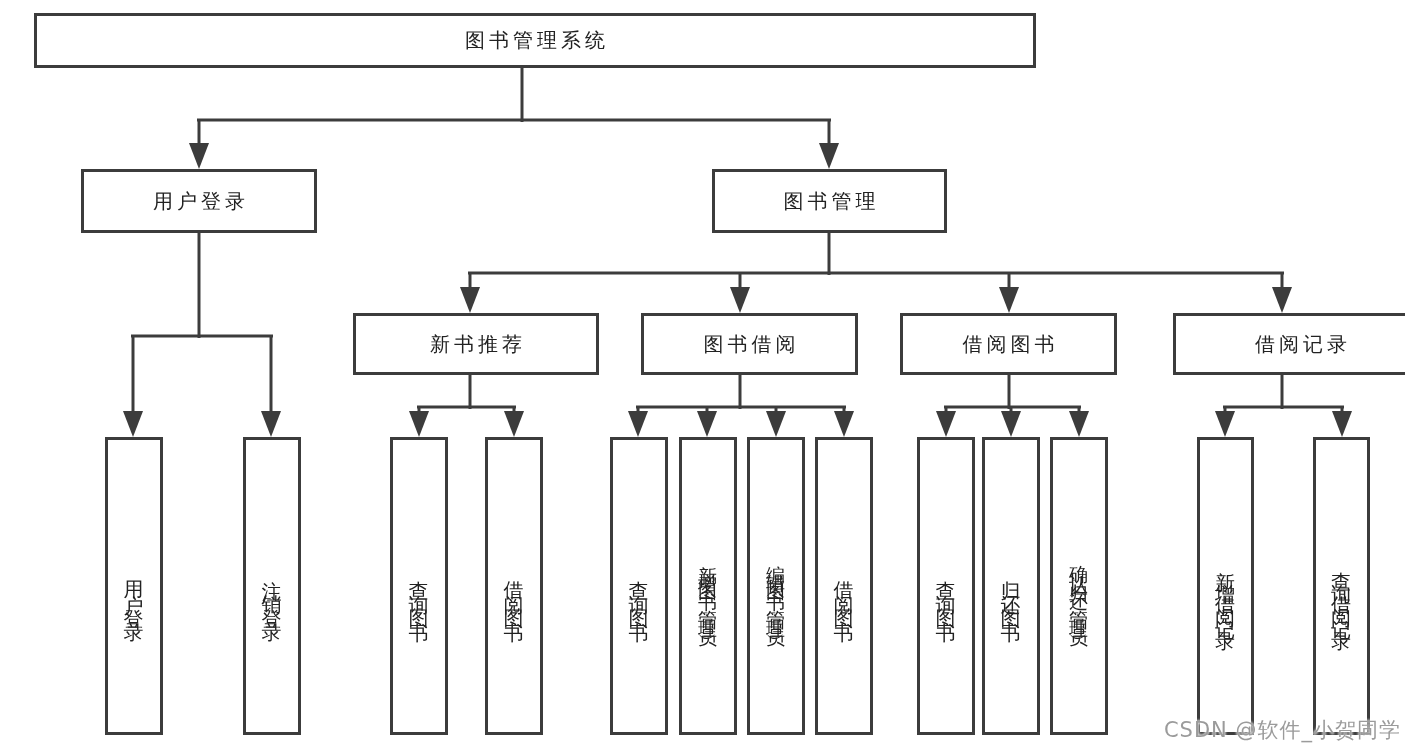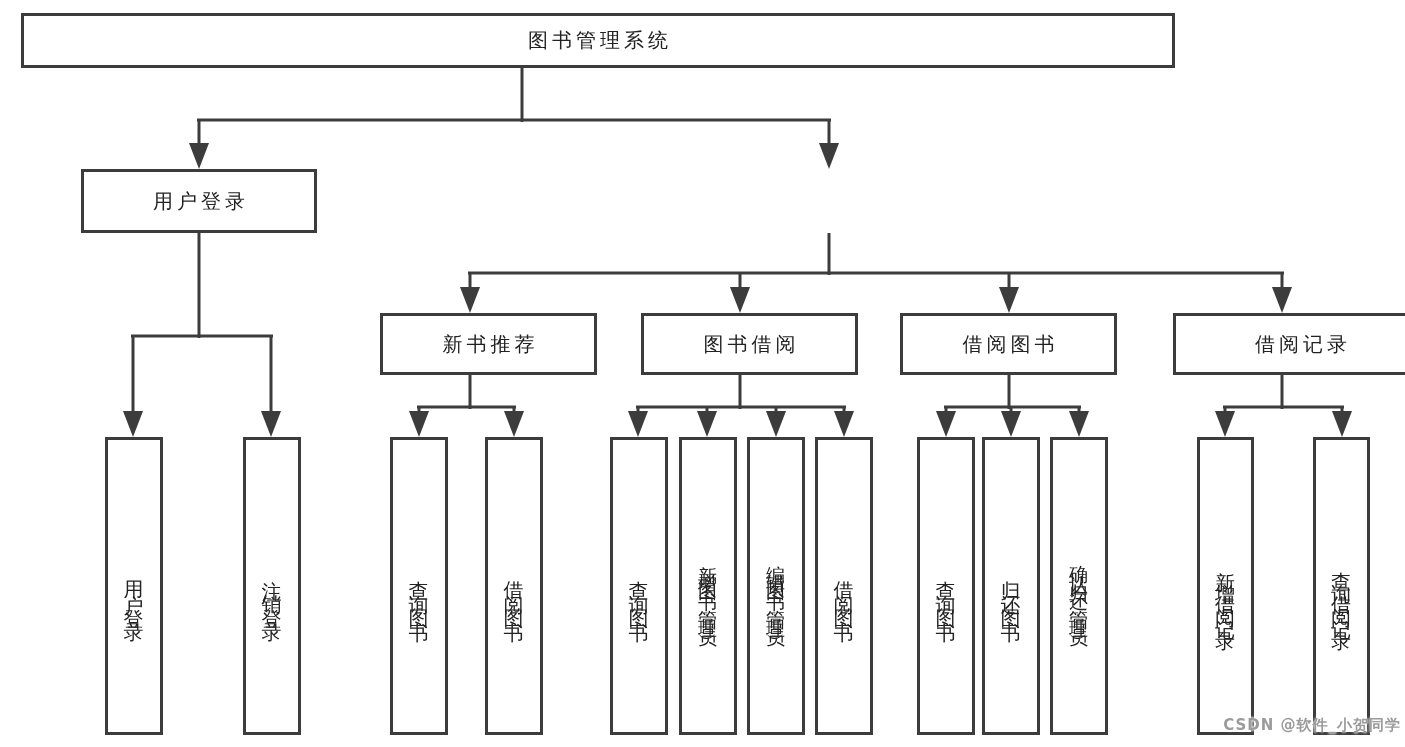--- a/index.html
+++ b/index.html
@@ -13,23 +13,22 @@
     border:3px solid #3c3c3c;display:flex;align-items:center;justify-content:center;
     color:#222222;font-size:20px;z-index:1;
   }
   .hlabel{letter-spacing:4px;text-indent:4px;white-space:nowrap;}
   .vt{writing-mode:vertical-rl;text-orientation:mixed;line-height:1;white-space:nowrap;}
   .ls4{letter-spacing:14px;margin-bottom:-14px;}
   .ls6{letter-spacing:12px;margin-bottom:-12px;}
   .ls9{letter-spacing:9px;margin-bottom:-9px;font-size:19px;}
   #watermark{
     position:absolute;top:716px;right:4px;z-index:2;
-    font-size:15px;color:#9b9b9b;letter-spacing:1px;white-space:nowrap;
+    font-size:21px;color:#9b9b9b;letter-spacing:1px;white-space:nowrap;
     text-shadow:0 0 3px #ffffff,0 0 3px #ffffff;
-    font-weight:bold;
   }
 </style>
 </head>
 <body>
 
 <div id="canvas">
 
   <svg id="connectors" width="1405" height="747">
       <line x1="522" y1="68" x2="522" y2="122" stroke="#3c3c3c" stroke-width="3"></line>
       <line x1="199" y1="233" x2="199" y2="338" stroke="#3c3c3c" stroke-width="3"></line>
@@ -78,29 +77,32 @@
       <line x1="1011" y1="407" x2="1011" y2="419" stroke="#3c3c3c" stroke-width="3"></line>
       <polygon points="1001,411 1021,411 1011,437" fill="#3c3c3c"></polygon>
       <line x1="1079" y1="407" x2="1079" y2="419" stroke="#3c3c3c" stroke-width="3"></line>
       <polygon points="1069,411 1089,411 1079,437" fill="#3c3c3c"></polygon>
       <line x1="1225" y1="407" x2="1225" y2="419" stroke="#3c3c3c" stroke-width="3"></line>
       <polygon points="1215,411 1235,411 1225,437" fill="#3c3c3c"></polygon>
       <line x1="1342" y1="407" x2="1342" y2="419" stroke="#3c3c3c" stroke-width="3"></line>
       <polygon points="1332,411 1352,411 1342,437" fill="#3c3c3c"></polygon>
     </svg>
 
-  <div class="box" style="left:21px;top:13px;width:1154px;height:55px">
+  <div class="box" style="left:34px;top:13px;width:1002px;height:55px">
     <span class="hlabel">图书管理系统</span>
   </div>
 
   <div class="box" style="left:81px;top:169px;width:236px;height:64px">
     <span class="hlabel">用户登录</span>
   </div>
+  <div class="box" style="left:712px;top:169px;width:235px;height:64px">
+    <span class="hlabel">图书管理</span>
+  </div>
 
-  <div class="box" style="left:380px;top:313px;width:217px;height:62px">
+  <div class="box" style="left:353px;top:313px;width:246px;height:62px">
     <span class="hlabel">新书推荐</span>
   </div>
   <div class="box" style="left:641px;top:313px;width:217px;height:62px">
     <span class="hlabel">图书借阅</span>
   </div>
   <div class="box" style="left:900px;top:313px;width:217px;height:62px">
     <span class="hlabel">借阅图书</span>
   </div>
   <div class="box" style="left:1173px;top:313px;width:256px;height:62px">
     <span class="hlabel">借阅记录</span>

